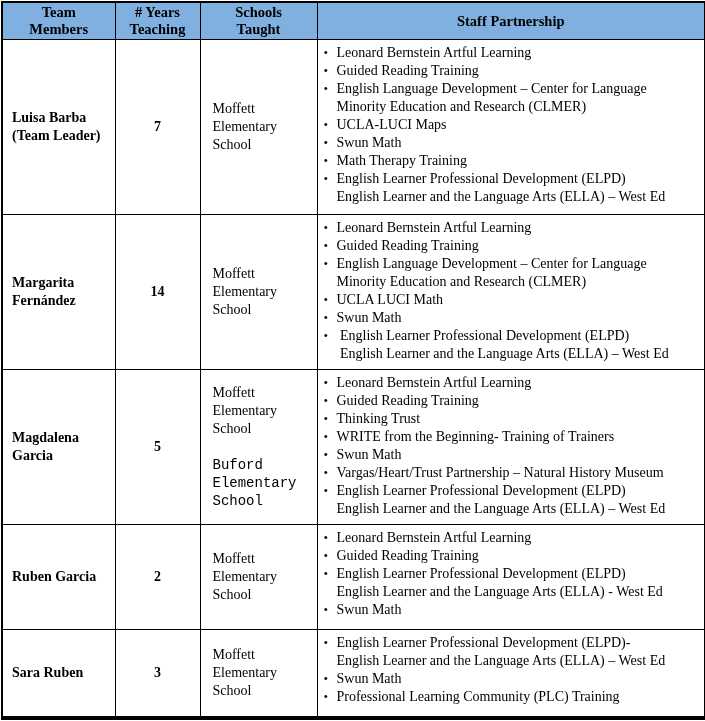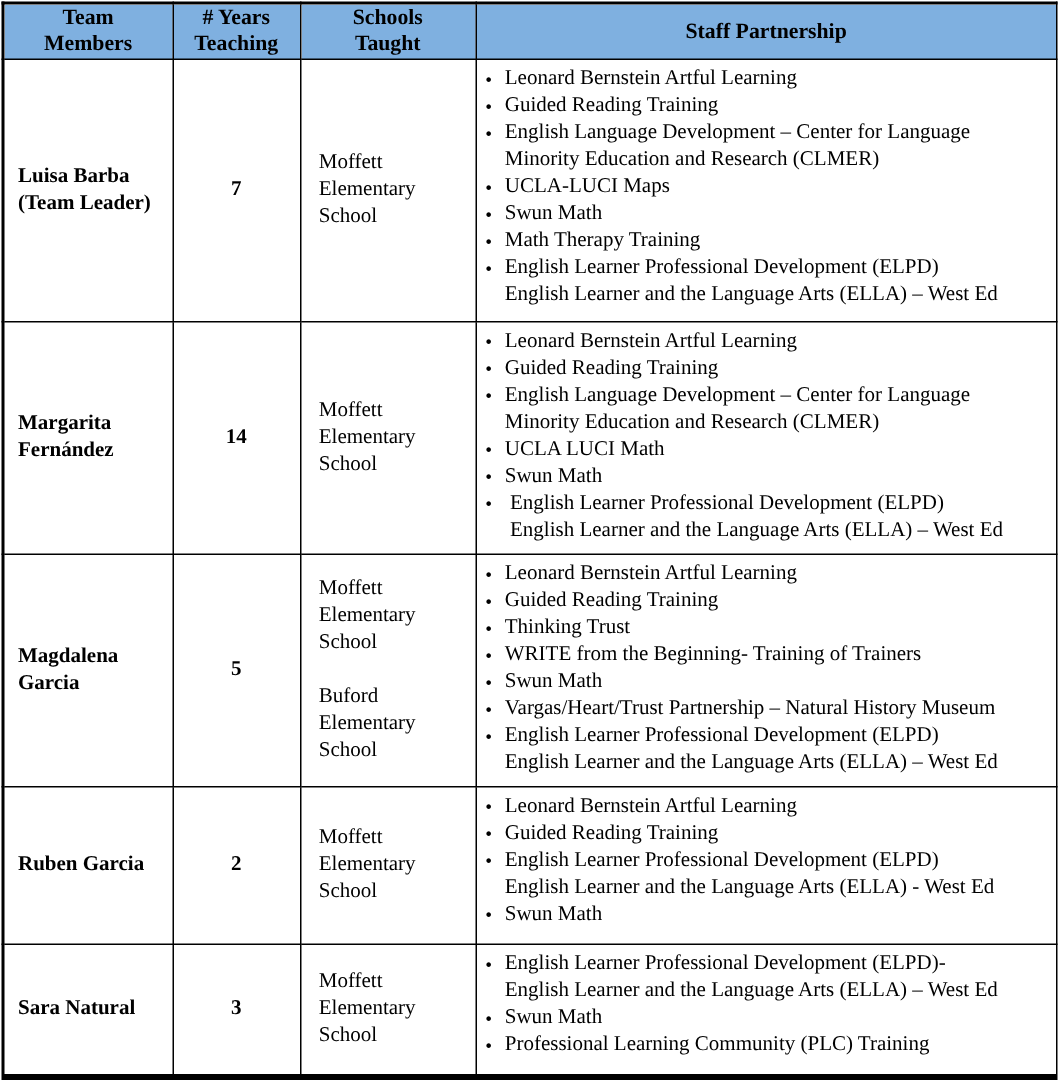--- a/index.html
+++ b/index.html
@@ -45,21 +45,21 @@
     vertical-align: middle;
     text-align: center;
     font-weight: bold;
     padding: 2px;
   }
   td.schools-cell {
     vertical-align: middle;
     text-align: left;
     padding: 2px 2px 2px 12px;
   }
-  .school + .school { margin-top: 18px; }
+  .school + .school { margin-top: 18px; font-family: Liberation Mono, monospace; }
   td.sd-cell {
     vertical-align: top;
     padding: 4px 4px 2px 6px;
   }
   .sd-item { display: flex; align-items: flex-start; }
   .bullet {
     flex: 0 0 13px;
     width: 13px;
     font-size: 13px;
     line-height: 18px;
@@ -216,21 +216,21 @@
             <span class="bullet" data-name="bullet-icon">•</span>
             <span class="sd-text" data-name="staff-development-text">English Learner Professional Development (ELPD)<br>English Learner and the Language Arts (ELLA) - West Ed</span>
           </div>
           <div class="sd-item" data-name="staff-development-item">
             <span class="bullet" data-name="bullet-icon">•</span>
             <span class="sd-text" data-name="staff-development-text">Swun Math</span>
           </div>
         </td>
       </tr>
       <tr data-name="table-row" style="height: 88px;">
-        <td class="member-cell bold" data-name="member-cell">Sara Natural</td>
+        <td class="member-cell bold" data-name="member-cell">Sara Ruben</td>
         <td class="years-cell" data-name="years-teaching-cell">3</td>
         <td class="schools-cell" data-name="schools-cell">
           <div class="school" data-name="school-name">Moffett Elementary School</div>
         </td>
         <td class="sd-cell" data-name="staff-development-cell">
           <div class="sd-item" data-name="staff-development-item">
             <span class="bullet" data-name="bullet-icon">•</span>
             <span class="sd-text" data-name="staff-development-text">English Learner Professional Development (ELPD)-<br>English Learner and the Language Arts (ELLA) – West Ed</span>
           </div>
           <div class="sd-item" data-name="staff-development-item">

